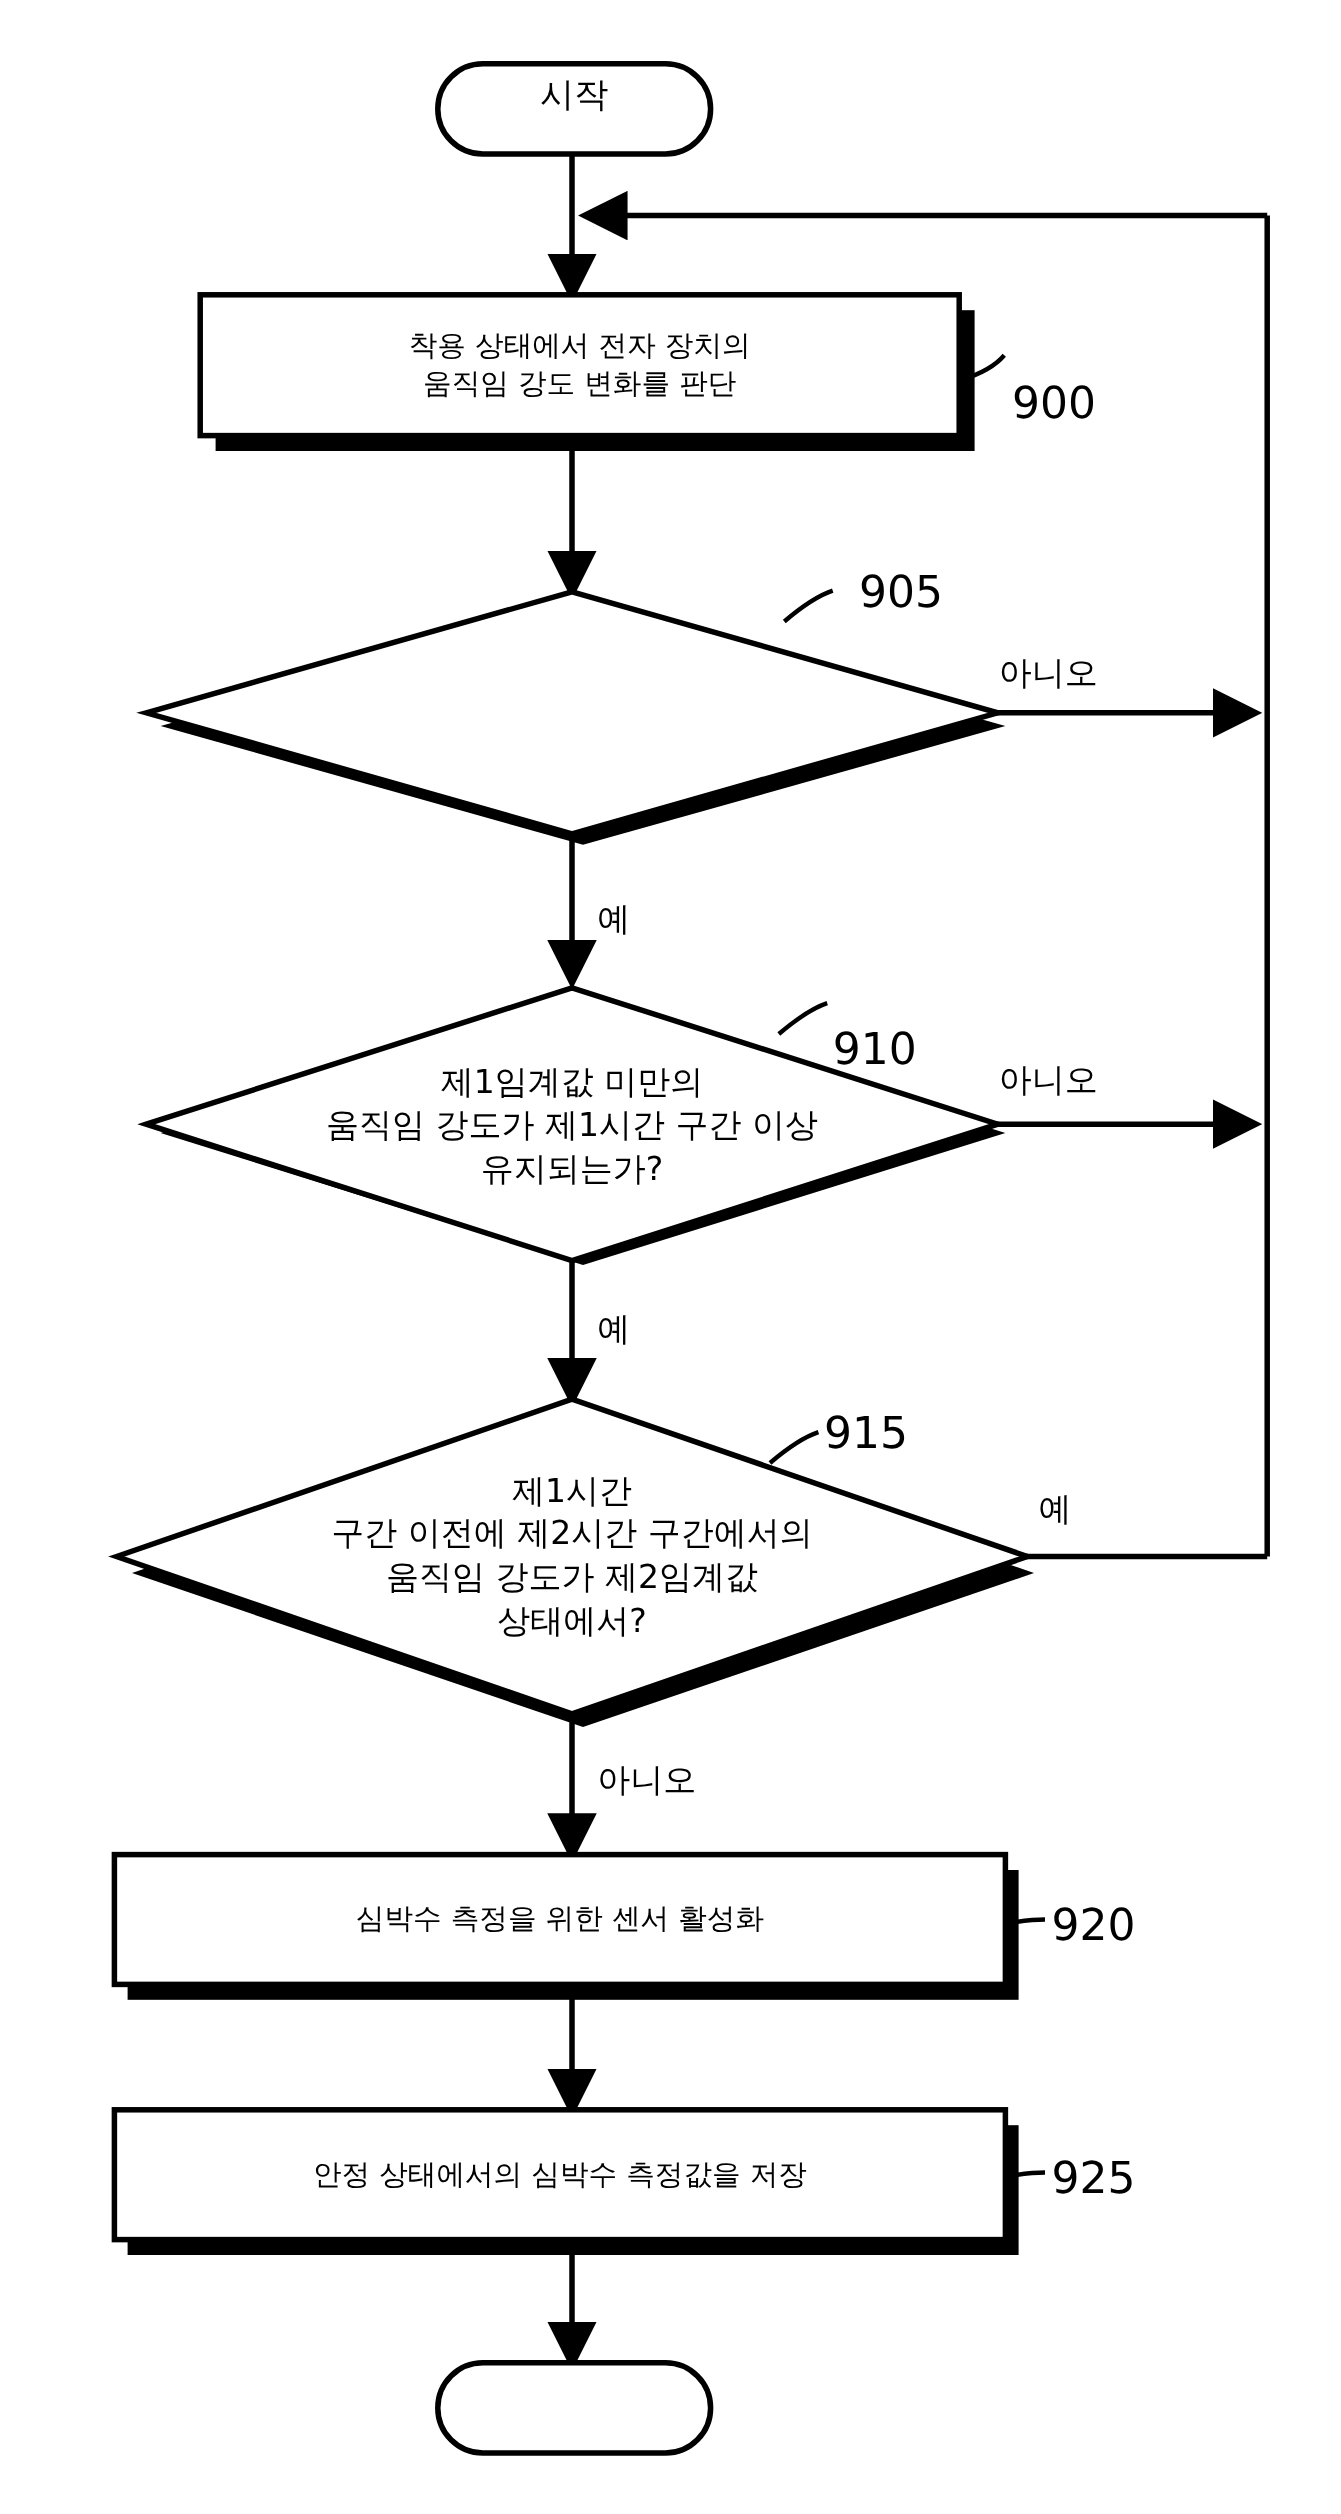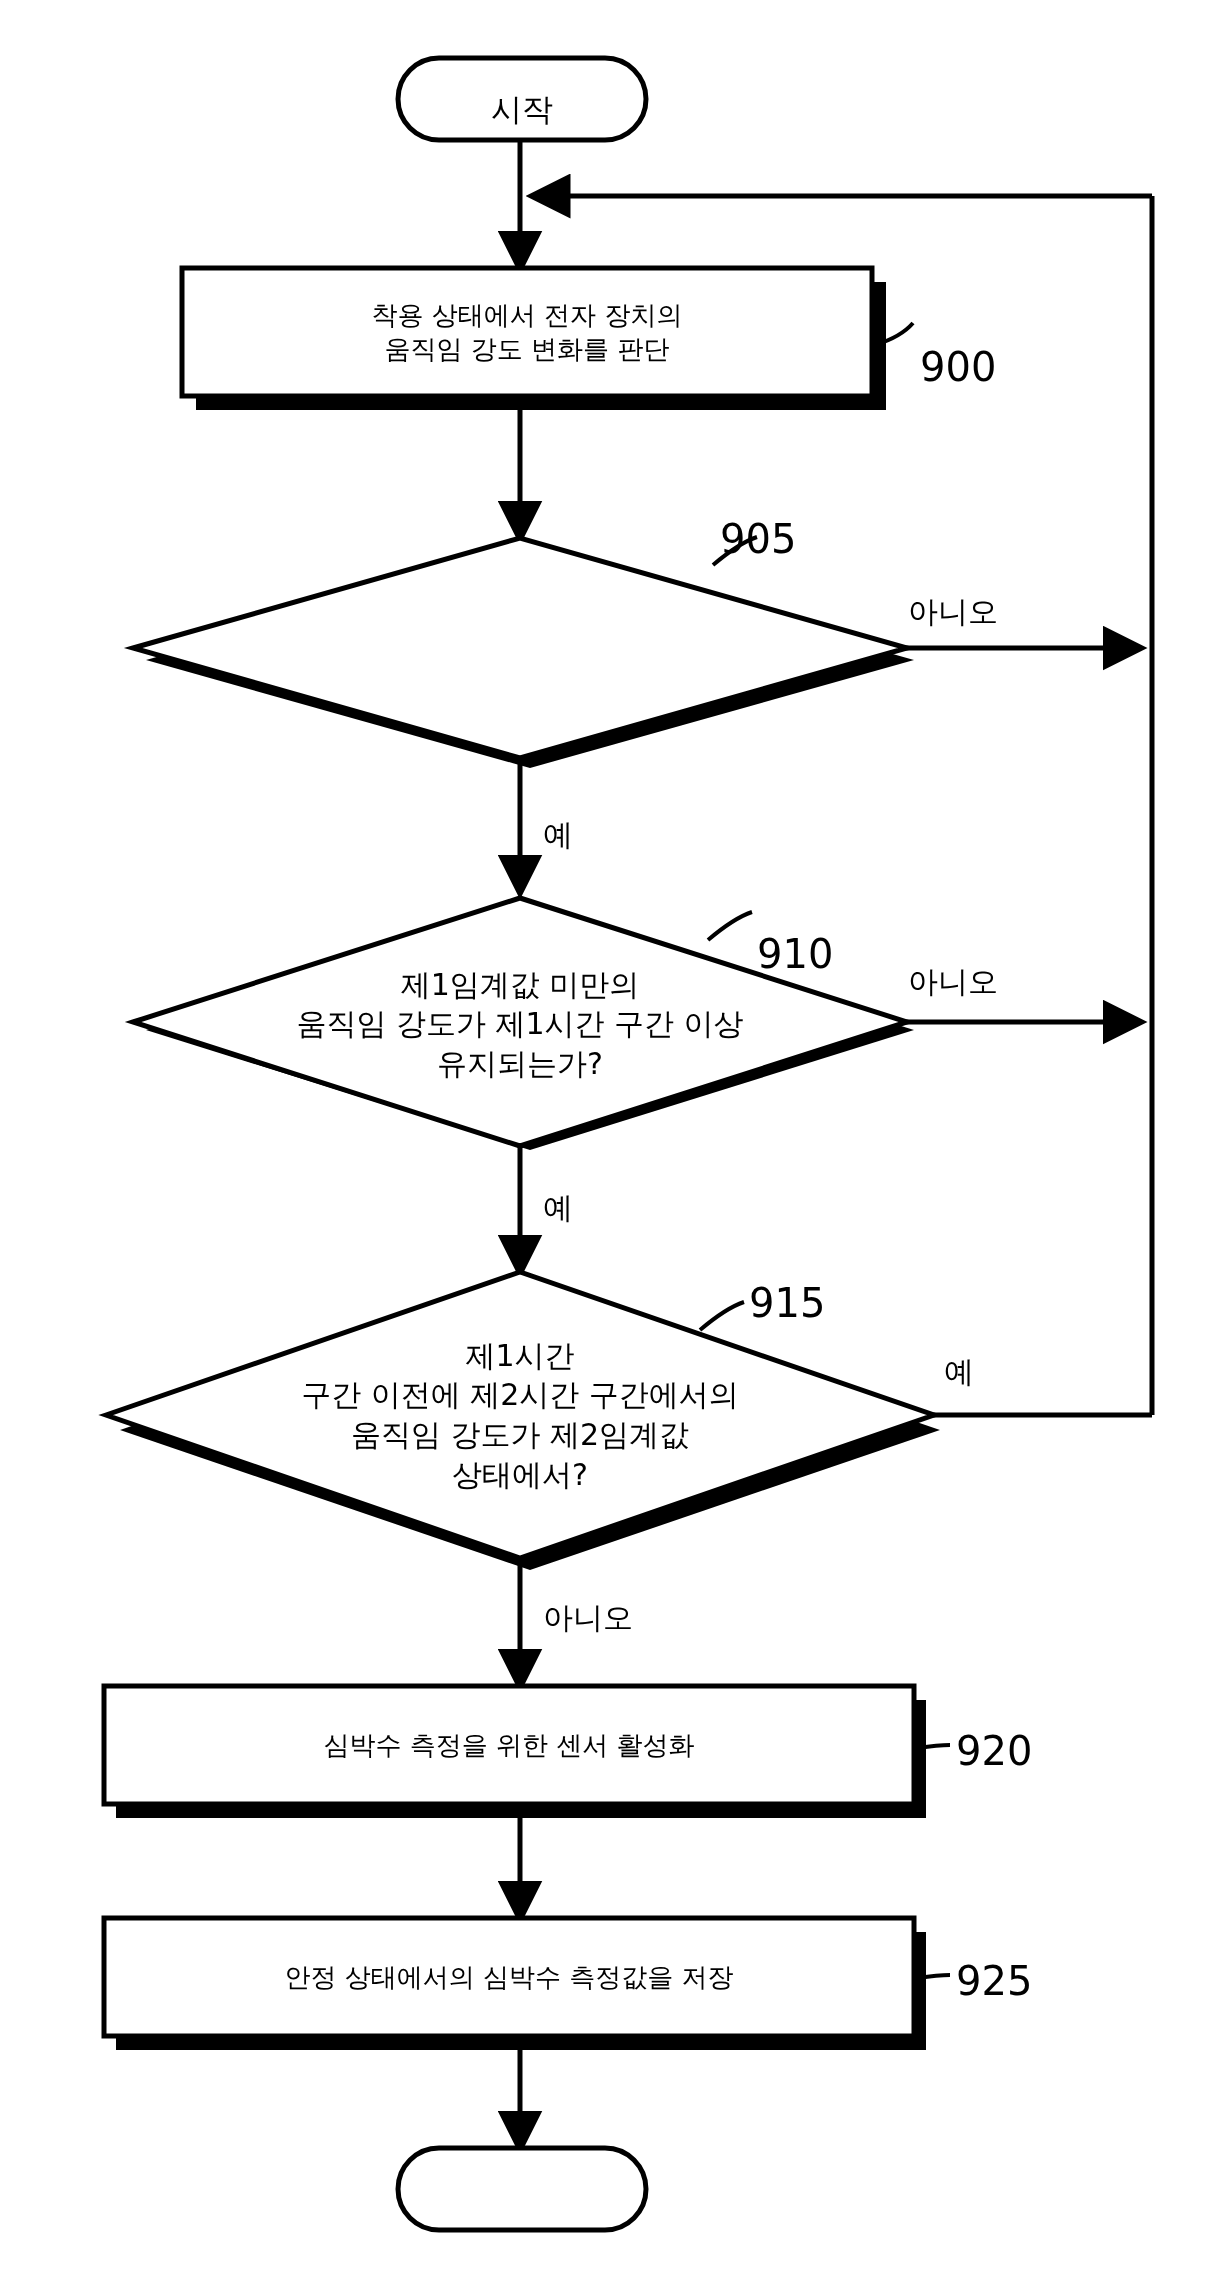--- a/index.html
+++ b/index.html
@@ -119,21 +119,21 @@
     <rect x="398" y="2148" width="248" height="82" rx="41" ry="41" fill="#ffffff" stroke="#000000" stroke-width="5"></rect>
 
     <path d="M 875 345 q 26 -8 38 -22" fill="none" stroke="#000000" stroke-width="4"></path>
     <path d="M 713 565 q 26 -22 44 -28" fill="none" stroke="#000000" stroke-width="4"></path>
     <path d="M 708 940 q 26 -22 44 -28" fill="none" stroke="#000000" stroke-width="4"></path>
     <path d="M 700 1330 q 26 -22 44 -28" fill="none" stroke="#000000" stroke-width="4"></path>
     <path d="M 918 1748 q 20 -3 32 -3" fill="none" stroke="#000000" stroke-width="4"></path>
     <path d="M 918 1978 q 20 -3 32 -3" fill="none" stroke="#000000" stroke-width="4"></path>
   </svg>
 
-  <div class="node-text t-terminal" style="left:398px; top:68px; width:248px; height:82px;text-align:center;">시작</div>
+  <div class="node-text t-terminal" style="left:398px; top:45px; width:248px; height:82px;text-align:center;">시작</div>
 
   <div class="node-text t-process" style="left:182px; top:268px; width:690px; height:128px;">착용 상태에서 전자 장치의
 움직임 강도 변화를 판단</div>
 
 
   <div class="node-text t-decision" style="left:200px; top:940px; width:640px; height:168px;">제1임계값 미만의
 움직임 강도가 제1시간 구간 이상
 유지되는가?</div>
 
   <div class="node-text t-decision" style="left:180px; top:1302px; width:680px; height:226px;">제1시간
@@ -149,19 +149,19 @@
   <div class="edge-label" style="left:908px; top:592px;">아니오</div>
   <div class="edge-label" style="left:543px; top:815px;">예</div>
 
   <div class="edge-label" style="left:908px; top:962px;">아니오</div>
   <div class="edge-label" style="left:543px; top:1188px;">예</div>
 
   <div class="edge-label" style="left:944px; top:1352px;">예</div>
   <div class="edge-label" style="left:543px; top:1598px;">아니오</div>
 
   <div class="ref-label" style="left:920px; top:344px;">900</div>
-  <div class="ref-label" style="left:720px; top:516px;">905</div>
+  <div class="ref-label" style="left:781px; top:516px;">905</div>
   <div class="ref-label" style="left:757px; top:890px;margin-top:41px;">910</div>
   <div class="ref-label" style="left:749px; top:1280px;">915</div>
   <div class="ref-label" style="left:956px; top:1728px;">920</div>
   <div class="ref-label" style="left:956px; top:1958px;">925</div>
 
 </div>
 
 </body></html>

